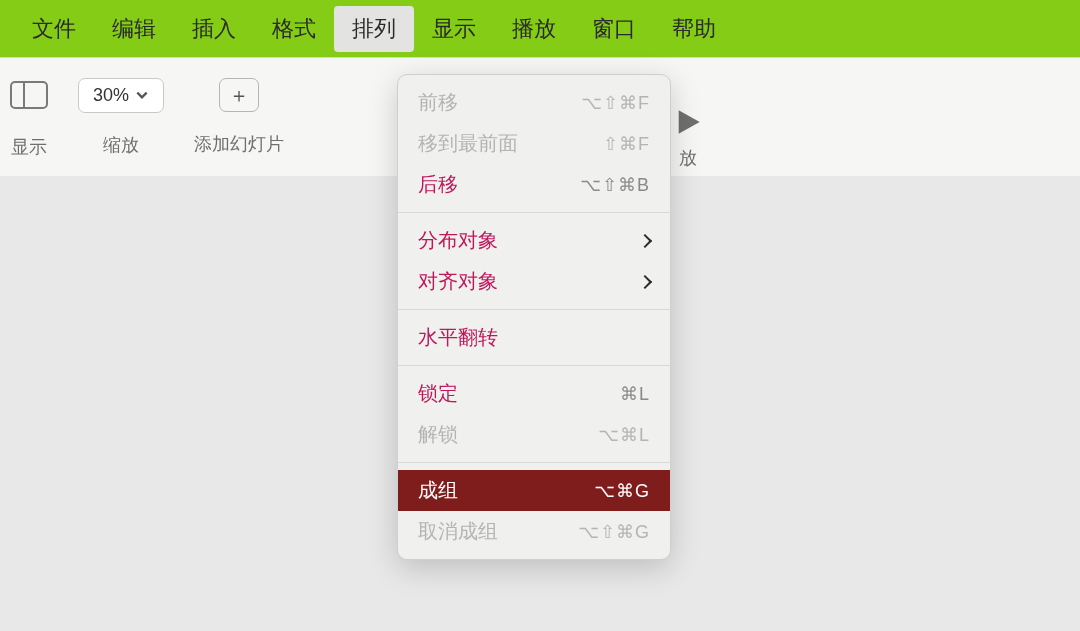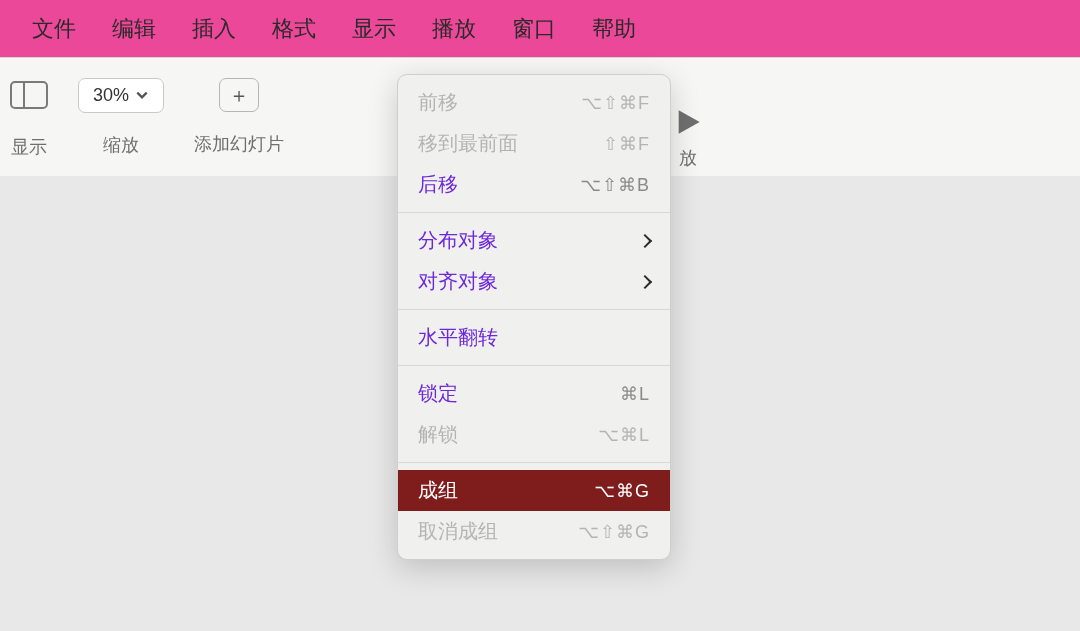--- a/index.html
+++ b/index.html
@@ -10,21 +10,21 @@
     }
     body {
       width: 1080px;
       height: 631px;
       background: #e8e8e8;
       overflow: hidden;
       position: relative;
     }
     .menubar {
       height: 58px;
-      background: #ec4899;
+      background: #84cc16;
       display: flex;
       align-items: center;
       padding-left: 14px;
       border-bottom: 1px solid #d6d6d4;
     }
     .menubar-item {
       padding: 8px 18px;
       font-size: 22px;
       color: #2a2a2a;
       cursor: default;
@@ -111,21 +111,21 @@
     }
     .dropdown-item {
       display: flex;
       align-items: center;
       justify-content: space-between;
       padding: 7px 20px;
       font-size: 20px;
       cursor: default;
     }
     .dropdown-item .label {
-      color: #6d28d9;
+      color: #be185d;
     }
     .dropdown-item .shortcut {
       color: #8a8a88;
       font-size: 18px;
       letter-spacing: 1px;
     }
     .dropdown-item.disabled .label,
     .dropdown-item.disabled .shortcut {
       color: #b4b4b2;
     }
@@ -158,20 +158,21 @@
     }
   </style>
 </head>
 <body>
 
 <div class="menubar">
   <div class="menubar-item">文件</div>
   <div class="menubar-item">编辑</div>
   <div class="menubar-item">插入</div>
   <div class="menubar-item">格式</div>
+  <div class="menubar-item active">排列</div>
   <div class="menubar-item">显示</div>
   <div class="menubar-item">播放</div>
   <div class="menubar-item">窗口</div>
   <div class="menubar-item">帮助</div>
 </div>
 
 <div class="toolbar">
   <div class="toolbar-group">
     <div class="toolbar-icon view-icon">
       <svg viewBox="0 0 38 28" fill="none" stroke="#7a7a7a" stroke-width="2">

